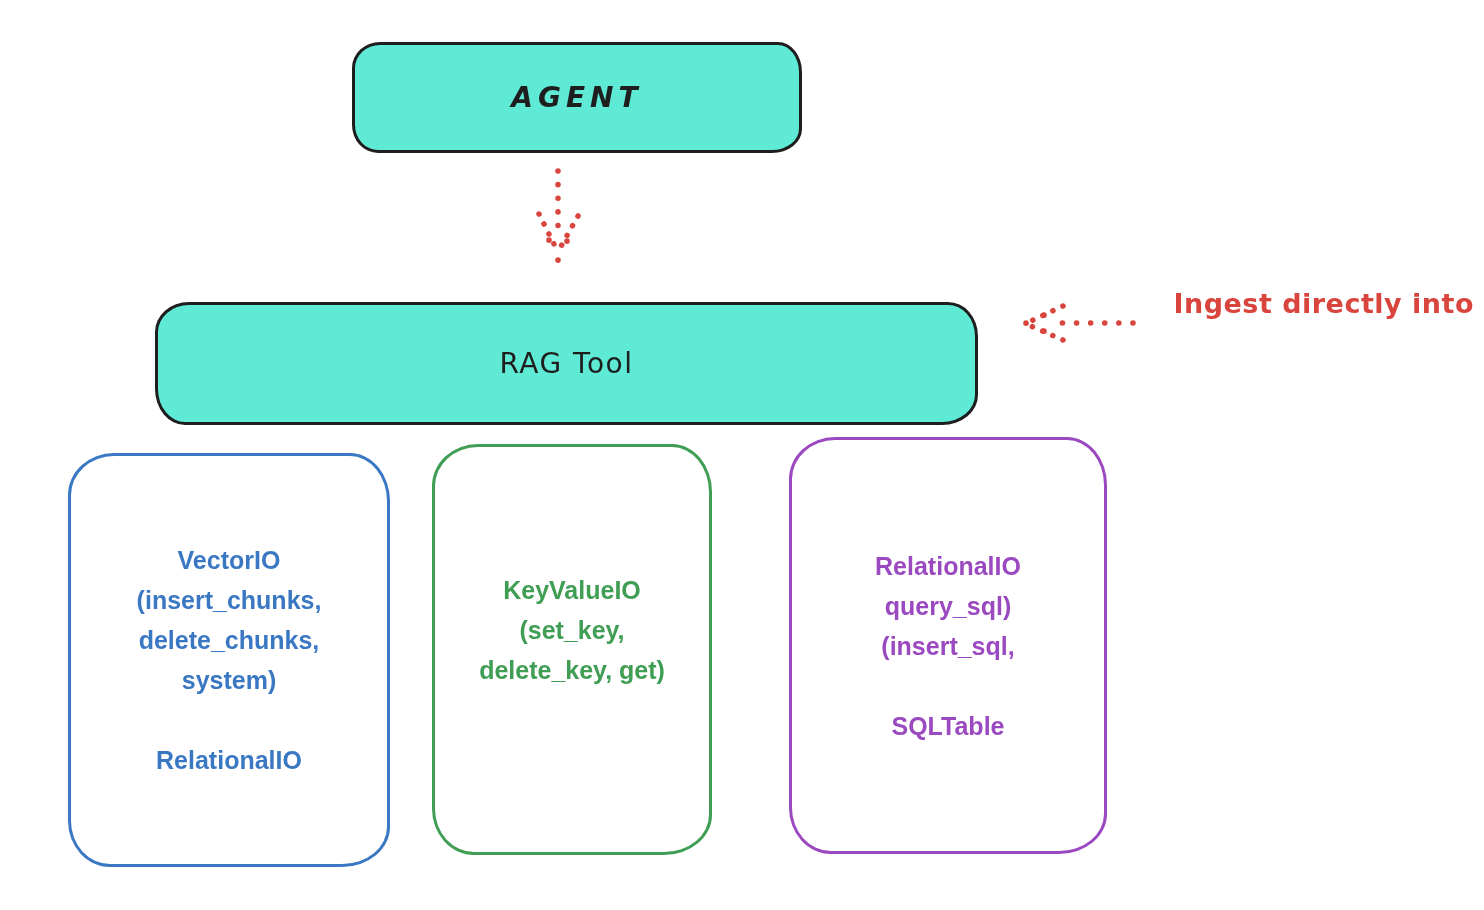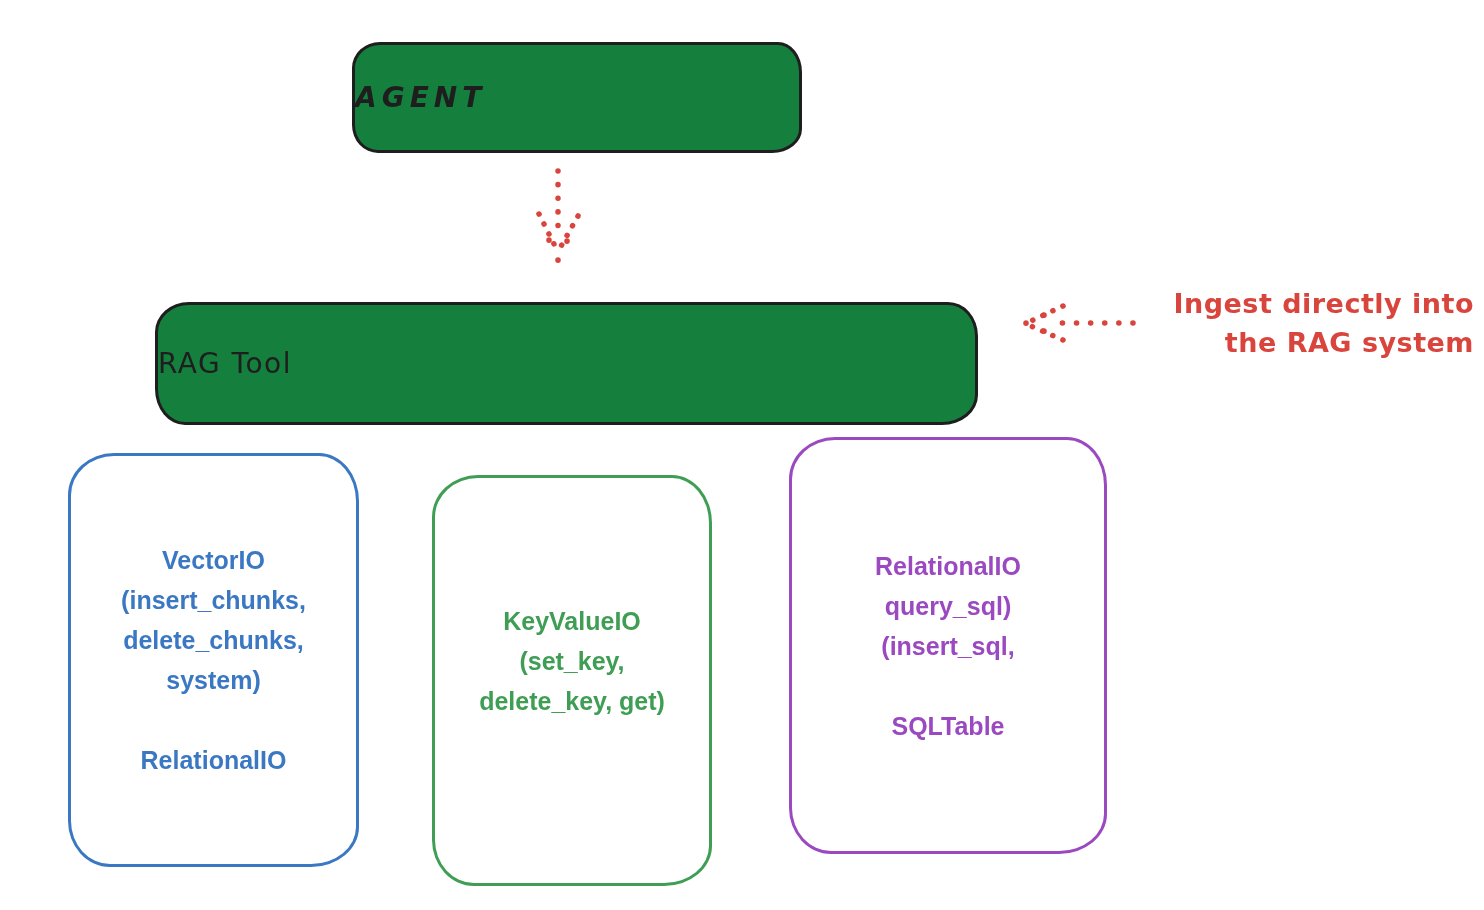--- a/index.html
+++ b/index.html
@@ -6,25 +6,26 @@
   .canvas {
     position: relative;
     width: 1484px;
     height: 910px;
     background: #ffffff;
     font-family: "DejaVu Sans", sans-serif;
     overflow: hidden;
   }
   .sketch-box {
     position: absolute;
-    background: #15803d;
+    background: #5eead4;
     border-style: solid;
     border-color: #1e1e1e;
     display: flex;
     align-items: center;
+    justify-content: center;
     box-sizing: border-box;
   }
   #agent-box {
     left: 352px; top: 42px; width: 450px; height: 111px;
     border-width: 3.5px;
     border-radius: 28px 24px 30px 26px / 26px 30px 24px 28px;
   }
   #rag-box {
     left: 155px; top: 270px; width: 823px; height: 123px;
     border-width: 3.5px;
@@ -50,22 +51,22 @@
     box-sizing: border-box;
     display: flex;
     flex-direction: column;
     justify-content: center;
     text-align: center;
     font-size: 25px;
     font-weight: bold;
     line-height: 40px;
     font-family: "Liberation Sans", "DejaVu Sans", sans-serif;
   }
-  #backend-vector   { left: 68px;  top: 453px; width: 291px; height: 414px; border-color: #3b78c3; color: #3b78c3; }
-  #backend-keyvalue { left: 432px; top: 444px; width: 280px; height: 411px; border-color: #3f9e54; color: #3f9e54; margin-top: 31px; }
+  #backend-vector   { left: 68px;  top: 453px; width: 322px; height: 414px; border-color: #3b78c3; color: #3b78c3; }
+  #backend-keyvalue { left: 432px; top: 444px; width: 280px; height: 411px; border-color: #3f9e54; color: #3f9e54; }
   #backend-relational { left: 789px; top: 437px; width: 318px; height: 417px; border-color: #9b49c1; color: #9b49c1; }
   .backend .spacer { height: 40px; }
   .annotation {
     position: absolute;
     left: 1140px; top: 284px; width: 334px;
     text-align: right;
     font-size: 27px;
     font-weight: bold;
     line-height: 39px;
     color: #d9453d;
@@ -104,21 +105,20 @@
       <path d="M1063,306 L1031,321" stroke-dasharray="0.1 11"></path>
       <path d="M1063,340 L1031,326" stroke-dasharray="0.1 11"></path>
       <path d="M1044,315 L1044,315.2"></path>
       <path d="M1044,331 L1044,331.2"></path>
       <path d="M1026,323 L1026,323.2"></path>
     </g>
   </svg>
 
   <div class="annotation">
     <div>Ingest directly into</div>
-    <div>the RAG system</div>
   </div>
 
   <div class="backend" id="backend-vector">
     <div>VectorIO</div>
     <div>(insert_chunks,</div>
     <div>delete_chunks,</div>
     <div>system)</div>
     <div class="spacer"></div>
     <div>RelationalIO</div>
   </div>

